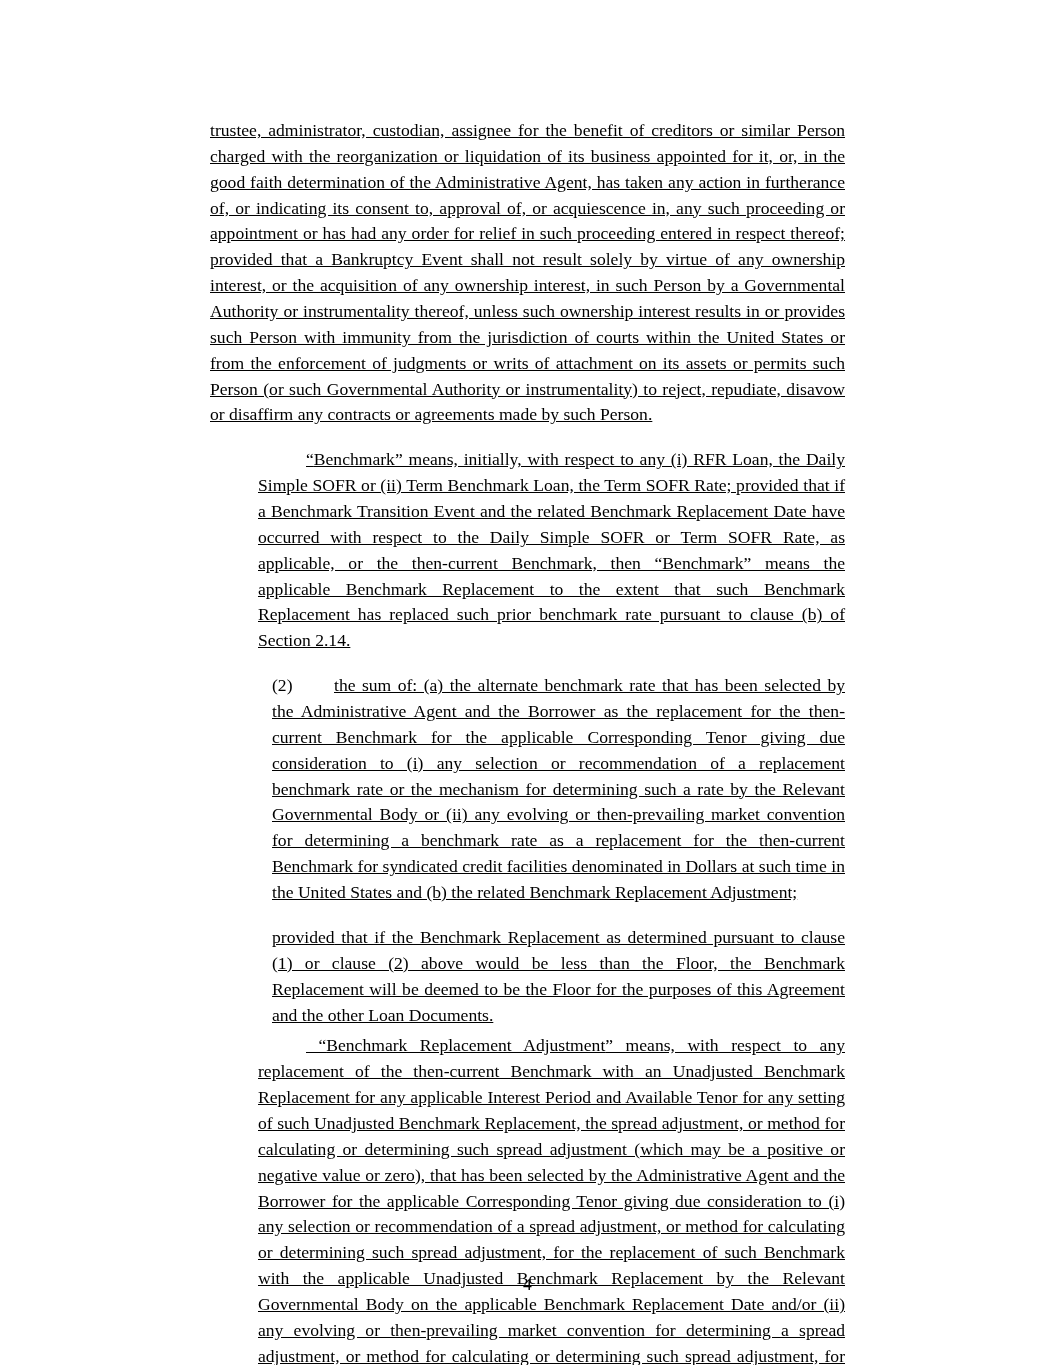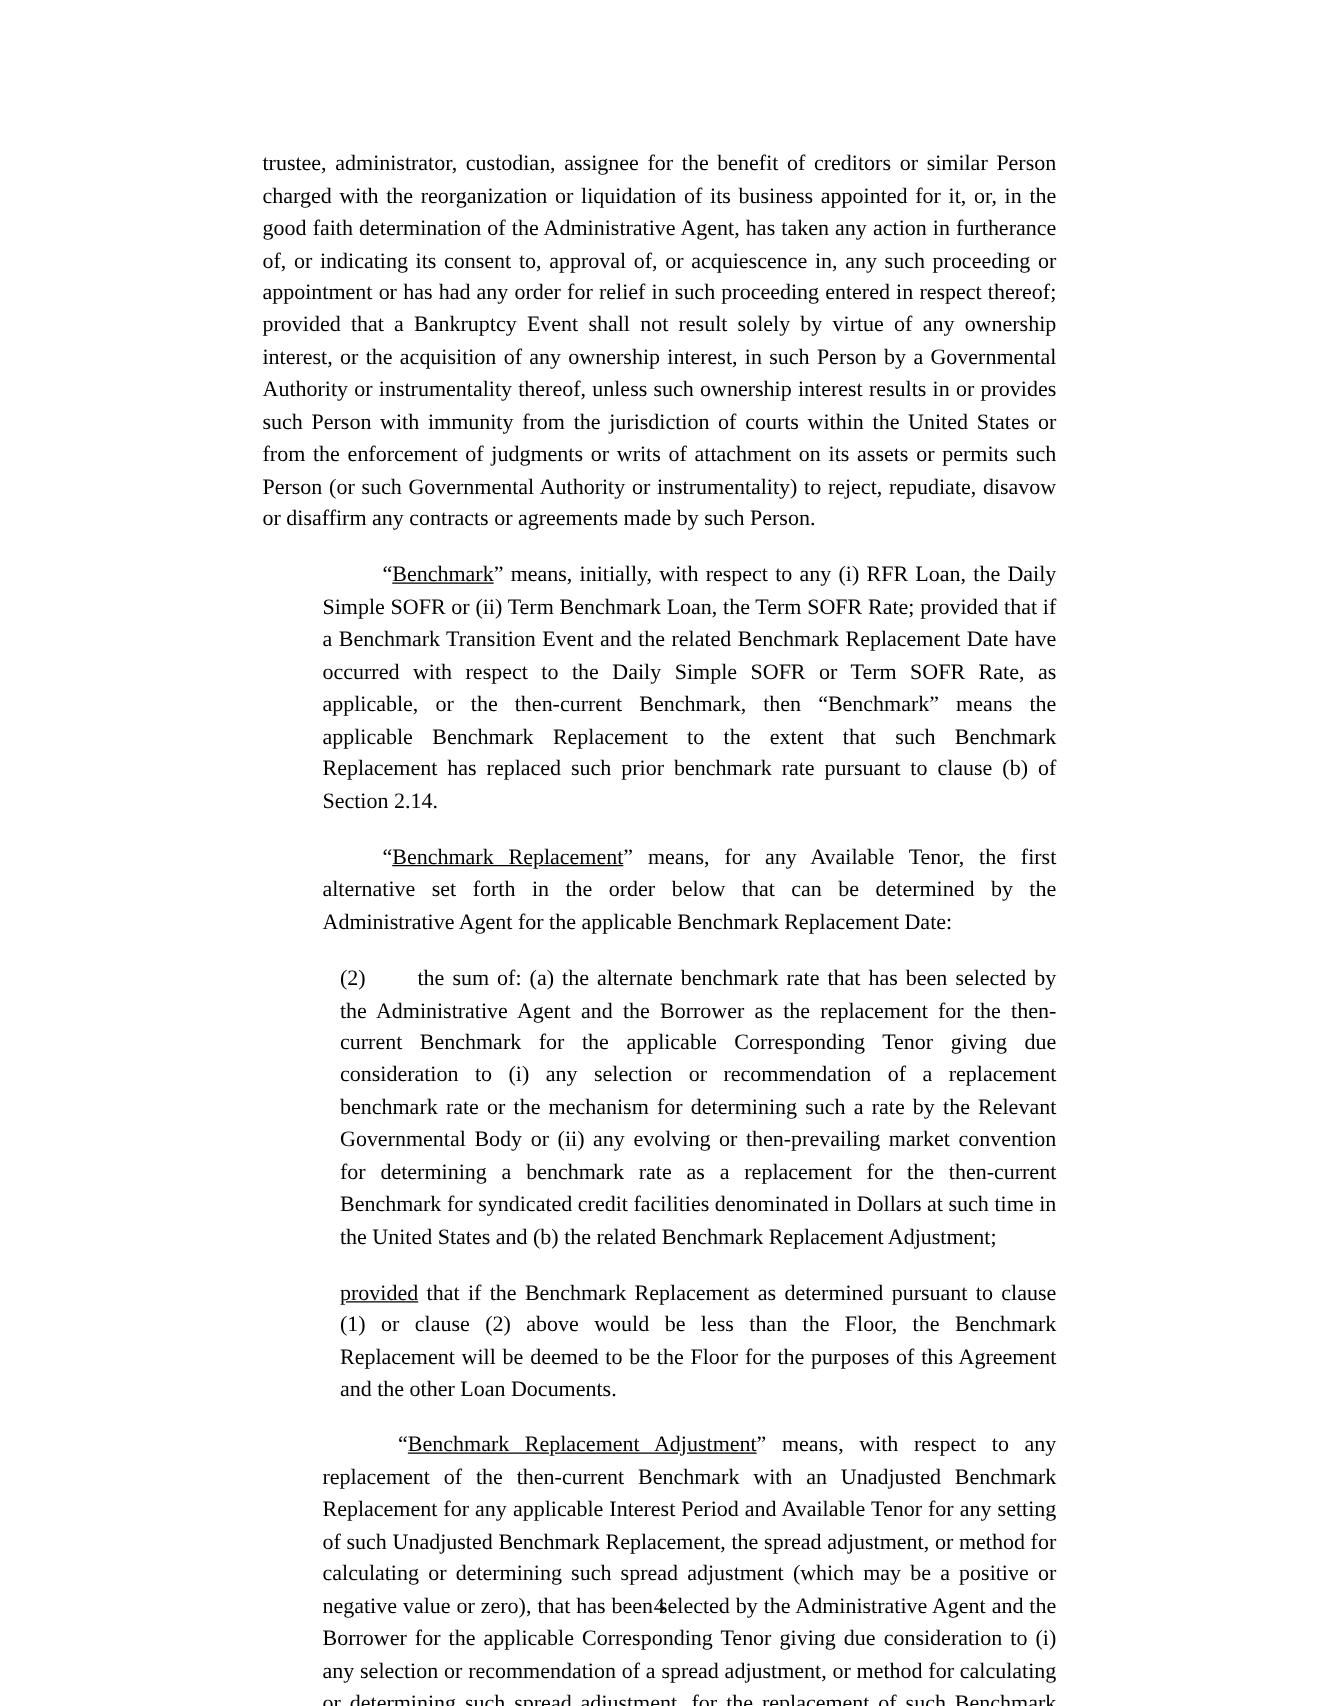--- a/index.html
+++ b/index.html
@@ -12,20 +12,21 @@
     color: #000000;
   }
   .page {
     width: 871px;
     height: 1365px;
     box-sizing: border-box;
     position: relative;
     background: #ffffff;
     margin: 0 auto;
     padding: 118px 118px 40px 118px;
+    text-decoration: underline;
   }
   .doc-body {
     font-size: 17.6px;
     line-height: 1.47;
     text-align: justify;
     text-justify: inter-word;
   }
   p {
     margin: 0;
   }
@@ -41,21 +42,21 @@
     margin-bottom: 19px;
     position: relative;
     padding-left: 0;
   }
   .numbered .num {
     display: inline-block;
     width: 62px;
   }
   .hang {
     margin-left: 62px;
-    margin-bottom: 18px;
+    margin-bottom: 5px;
   }
   u {
     text-decoration: underline;
   }
   .footer {
     position: absolute;
     left: 0;
     right: 0;
     bottom: 70px;
     text-align: center;
@@ -67,23 +68,20 @@
 
 <div class="page">
   <div class="doc-body">
 
     <p class="para">trustee, administrator, custodian, assignee for the benefit of creditors or similar Person charged with the reorganization or liquidation of its business appointed for it, or, in the good faith determination of the Administrative Agent, has taken any action in furtherance of, or indicating its consent to, approval of, or acquiescence in, any such proceeding or appointment or has had any order for relief in such proceeding entered in respect thereof; provided that a Bankruptcy Event shall not result solely by virtue of any ownership interest, or the acquisition of any ownership interest, in such Person by a Governmental Authority or instrumentality thereof, unless such ownership interest results in or provides such Person with immunity from the jurisdiction of courts within the United States or from the enforcement of judgments or writs of attachment on its assets or permits such Person (or such Governmental Authority or instrumentality) to reject, repudiate, disavow or disaffirm any contracts or agreements made by such Person.</p>
 
     <p class="para indent-first">
       <span>“</span><u>Benchmark</u><span>” means, initially, with respect to any (i) RFR Loan, the Daily Simple SOFR or (ii) Term Benchmark Loan, the Term SOFR Rate; provided that if a Benchmark Transition Event and the related Benchmark Replacement Date have occurred with respect to the Daily Simple SOFR or Term SOFR Rate, as applicable, or the then-current Benchmark, then “Benchmark” means the applicable Benchmark Replacement to the extent that such Benchmark Replacement has replaced such prior benchmark rate pursuant to clause (b) of Section 2.14.</span>
     </p>
 
-    <p class="para indent-first">
-      “<u>Benchmark Replacement</u><span>” means, for any Available Tenor, the first alternative set forth in the order below that can be determined by the Administrative Agent for the applicable Benchmark Replacement Date:</span>
-    </p>
 
 
     <p class="numbered" style="text-indent:0;">
       <span class="num">(2)</span><span>the sum of: (a) the alternate benchmark rate that has been selected by the Administrative Agent and the Borrower as the replacement for the then-current Benchmark for the applicable Corresponding Tenor giving due consideration to (i) any selection or recommendation of a replacement benchmark rate or the mechanism for determining such a rate by the Relevant Governmental Body or (ii) any evolving or then-prevailing market convention for determining a benchmark rate as a replacement for the then-current Benchmark for syndicated credit facilities denominated in Dollars at such time in the United States and (b) the related Benchmark Replacement Adjustment;</span>
     </p>
 
     <p class="hang">
       <u>provided</u><span> that if the Benchmark Replacement as determined pursuant to clause (1) or clause (2) above would be less than the Floor, the Benchmark Replacement will be deemed to be the Floor for the purposes of this Agreement and the other Loan Documents.</span>
     </p>
 

